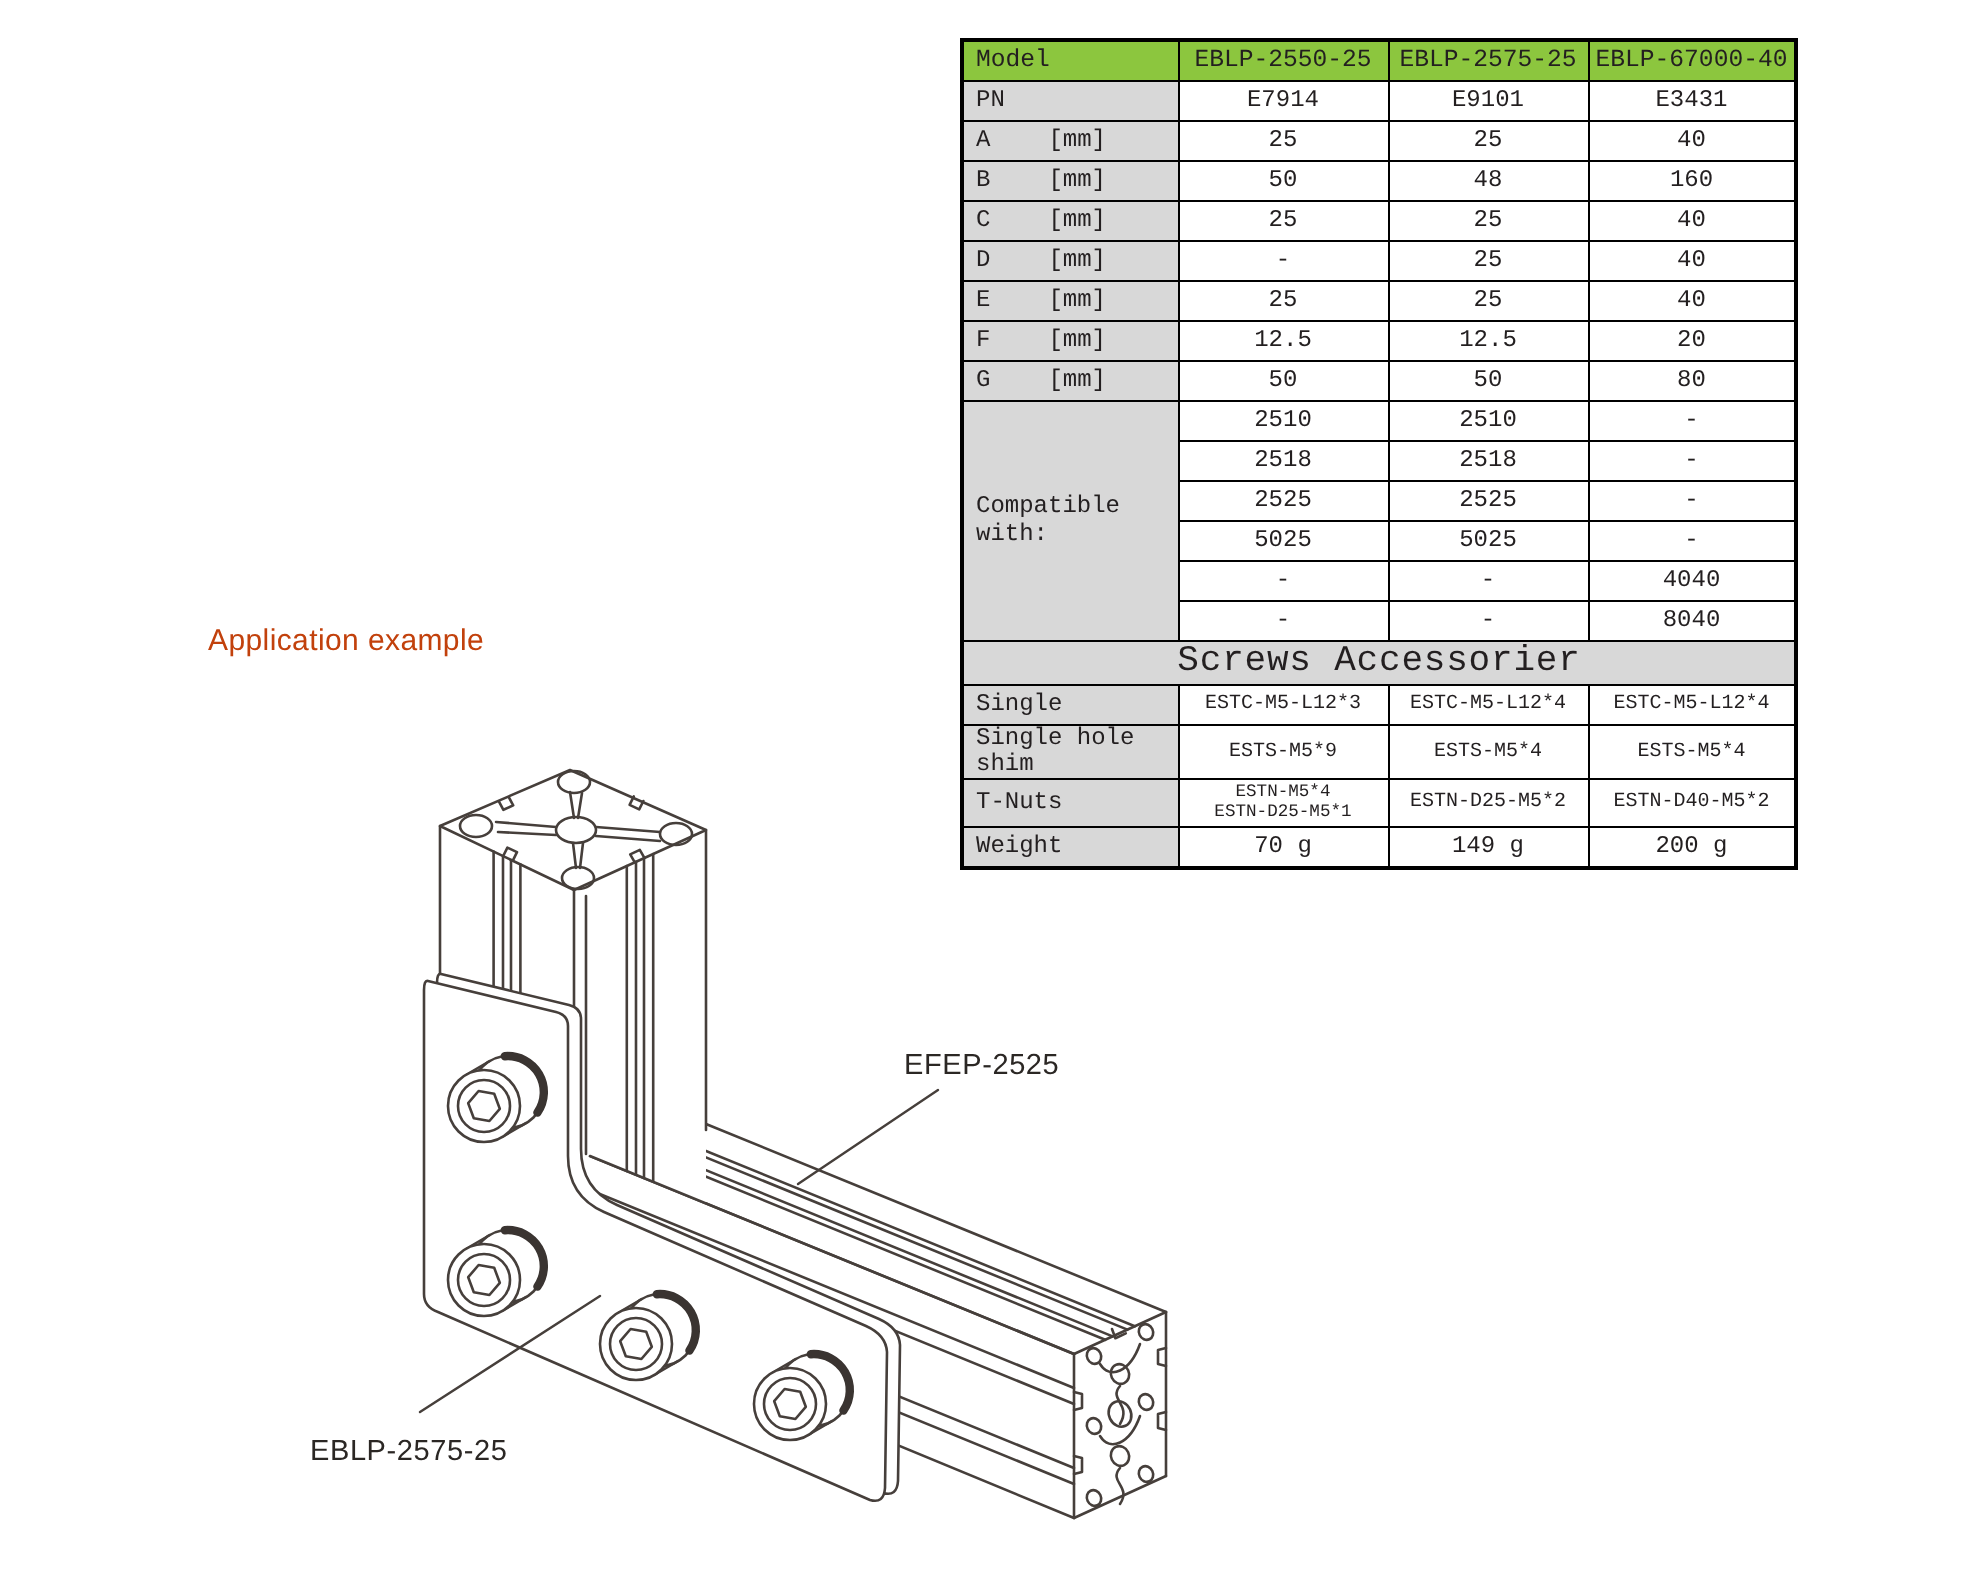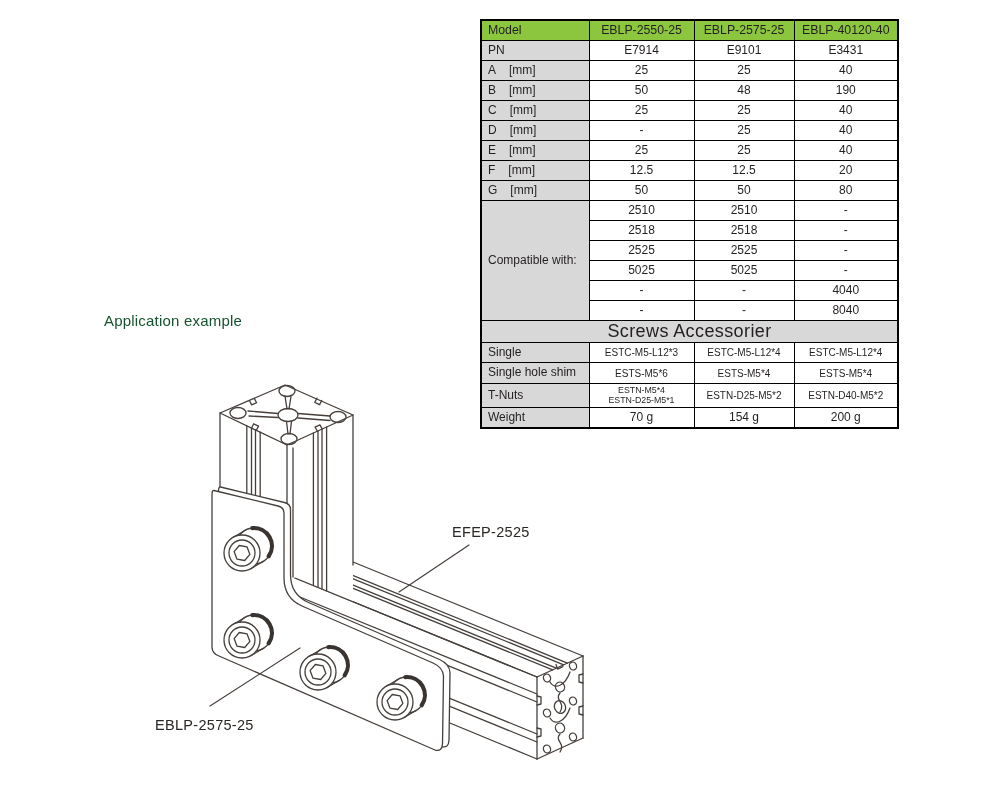--- a/index.html
+++ b/index.html
@@ -1,25 +1,25 @@
 <!DOCTYPE html>
 <html><head>
 <meta charset="utf-8">
 <style>
   html,body{margin:0;padding:0;background:#fff;}
   .stage{position:relative;width:992px;height:790px;background:#ffffff;overflow:hidden;
          font-family:"Liberation Sans", sans-serif;color:#231f20;}
-  .app-label{position:absolute;left:104px;top:312px;font-size:15px;letter-spacing:.2px;color:#14532d;}
+  .app-label{position:absolute;left:104px;top:312px;font-size:15px;letter-spacing:.2px;color:#c2410c;}
   .table-wrap{position:absolute;left:480px;top:19px;}
-  table.spec{border-collapse:collapse;table-layout:fixed;width:417px;border:2.5px solid #000;background:#0f172a;}
+  table.spec{border-collapse:collapse;table-layout:fixed;width:417px;border:2.5px solid #000;background:#0f172a;font-family:Liberation Mono, monospace;}
   table.spec td{border:1.5px solid #000;text-align:center;vertical-align:middle;
                 font-size:12px;line-height:1.1;padding:0 2px;color:#231f20;background:#fff;height:19px;}
   table.spec td.lab{background:#d8d8d8;text-align:left;padding-left:6px;font-size:12px;}
   table.spec tr.model td{background:#8cc63e;font-size:12.3px;}
-  table.spec td .unit{margin-left:13px;}
+  table.spec td .unit{margin-left:29px;}
   table.spec td.acch{background:#d8d8d8;font-size:18px;letter-spacing:.4px;height:21px;}
   table.spec td.small{font-size:10px;margin-left:37px;}
   table.spec td.xsmall{font-size:8.8px;line-height:1.1;white-space:pre-line;}
   table.spec tr.tnuts td{height:23px;}
   table.spec tr.shim td{height:20px;}
   svg.draw{position:absolute;left:0;top:0;}
   svg.draw text{font-family:"Liberation Sans", sans-serif;font-size:14.5px;fill:#2b2724;letter-spacing:.3px;}
 </style>
 </head>
 <body>
@@ -34,39 +34,39 @@
           <col style="width:108px">
           <col style="width:105px">
           <col style="width:100px">
           <col style="width:104px">
         </colgroup>
       <tbody>
         <tr class="model">
           <td class="lab">Model</td>
           <td>EBLP-2550-25</td>
           <td>EBLP-2575-25</td>
-          <td>EBLP-40120-40</td>
+          <td>EBLP-67000-40</td>
         </tr>
         <tr>
           <td class="lab">PN</td>
           <td>E7914</td>
           <td>E9101</td>
           <td>E3431</td>
         </tr>
         <tr>
           <td class="lab"><span>A</span><span class="unit">[mm]</span></td>
           <td>25</td>
           <td>25</td>
           <td>40</td>
         </tr>
         <tr>
           <td class="lab"><span>B</span><span class="unit">[mm]</span></td>
           <td>50</td>
           <td>48</td>
-          <td>190</td>
+          <td>160</td>
         </tr>
         <tr>
           <td class="lab"><span>C</span><span class="unit">[mm]</span></td>
           <td>25</td>
           <td>25</td>
           <td>40</td>
         </tr>
         <tr>
           <td class="lab"><span>D</span><span class="unit">[mm]</span></td>
           <td>-</td>
@@ -126,35 +126,35 @@
           <td class="acch" colspan="4">Screws Accessorier</td>
         </tr>
         <tr>
           <td class="lab">Single</td>
           <td class="small">ESTC-M5-L12*3</td>
           <td class="small">ESTC-M5-L12*4</td>
           <td class="small">ESTC-M5-L12*4</td>
         </tr>
         <tr class="shim">
           <td class="lab">Single hole shim</td>
-          <td class="small">ESTS-M5*6</td>
+          <td class="small">ESTS-M5*9</td>
           <td class="small">ESTS-M5*4</td>
           <td class="small">ESTS-M5*4</td>
         </tr>
         <tr class="tnuts">
           <td class="lab">T-Nuts</td>
           <td class="xsmall">ESTN-M5*4
 ESTN-D25-M5*1</td>
           <td class="small">ESTN-D25-M5*2</td>
           <td class="small">ESTN-D40-M5*2</td>
         </tr>
         <tr>
           <td class="lab">Weight</td>
           <td>70 g</td>
-          <td>154 g</td>
+          <td>149 g</td>
           <td>200 g</td>
         </tr>
       </tbody>
     </table>
   </div>
 
   <svg class="draw" width="992" height="790" viewBox="0 0 992 790" fill="none" stroke="#463f3b" stroke-width="1.3" stroke-linecap="round" stroke-linejoin="round">
 
     <g>
       <path d="M353,562 L583,656 L583,738 L537,759 L295,659 L295,578 L353,602 Z" fill="#ffffff" stroke="none"></path>

